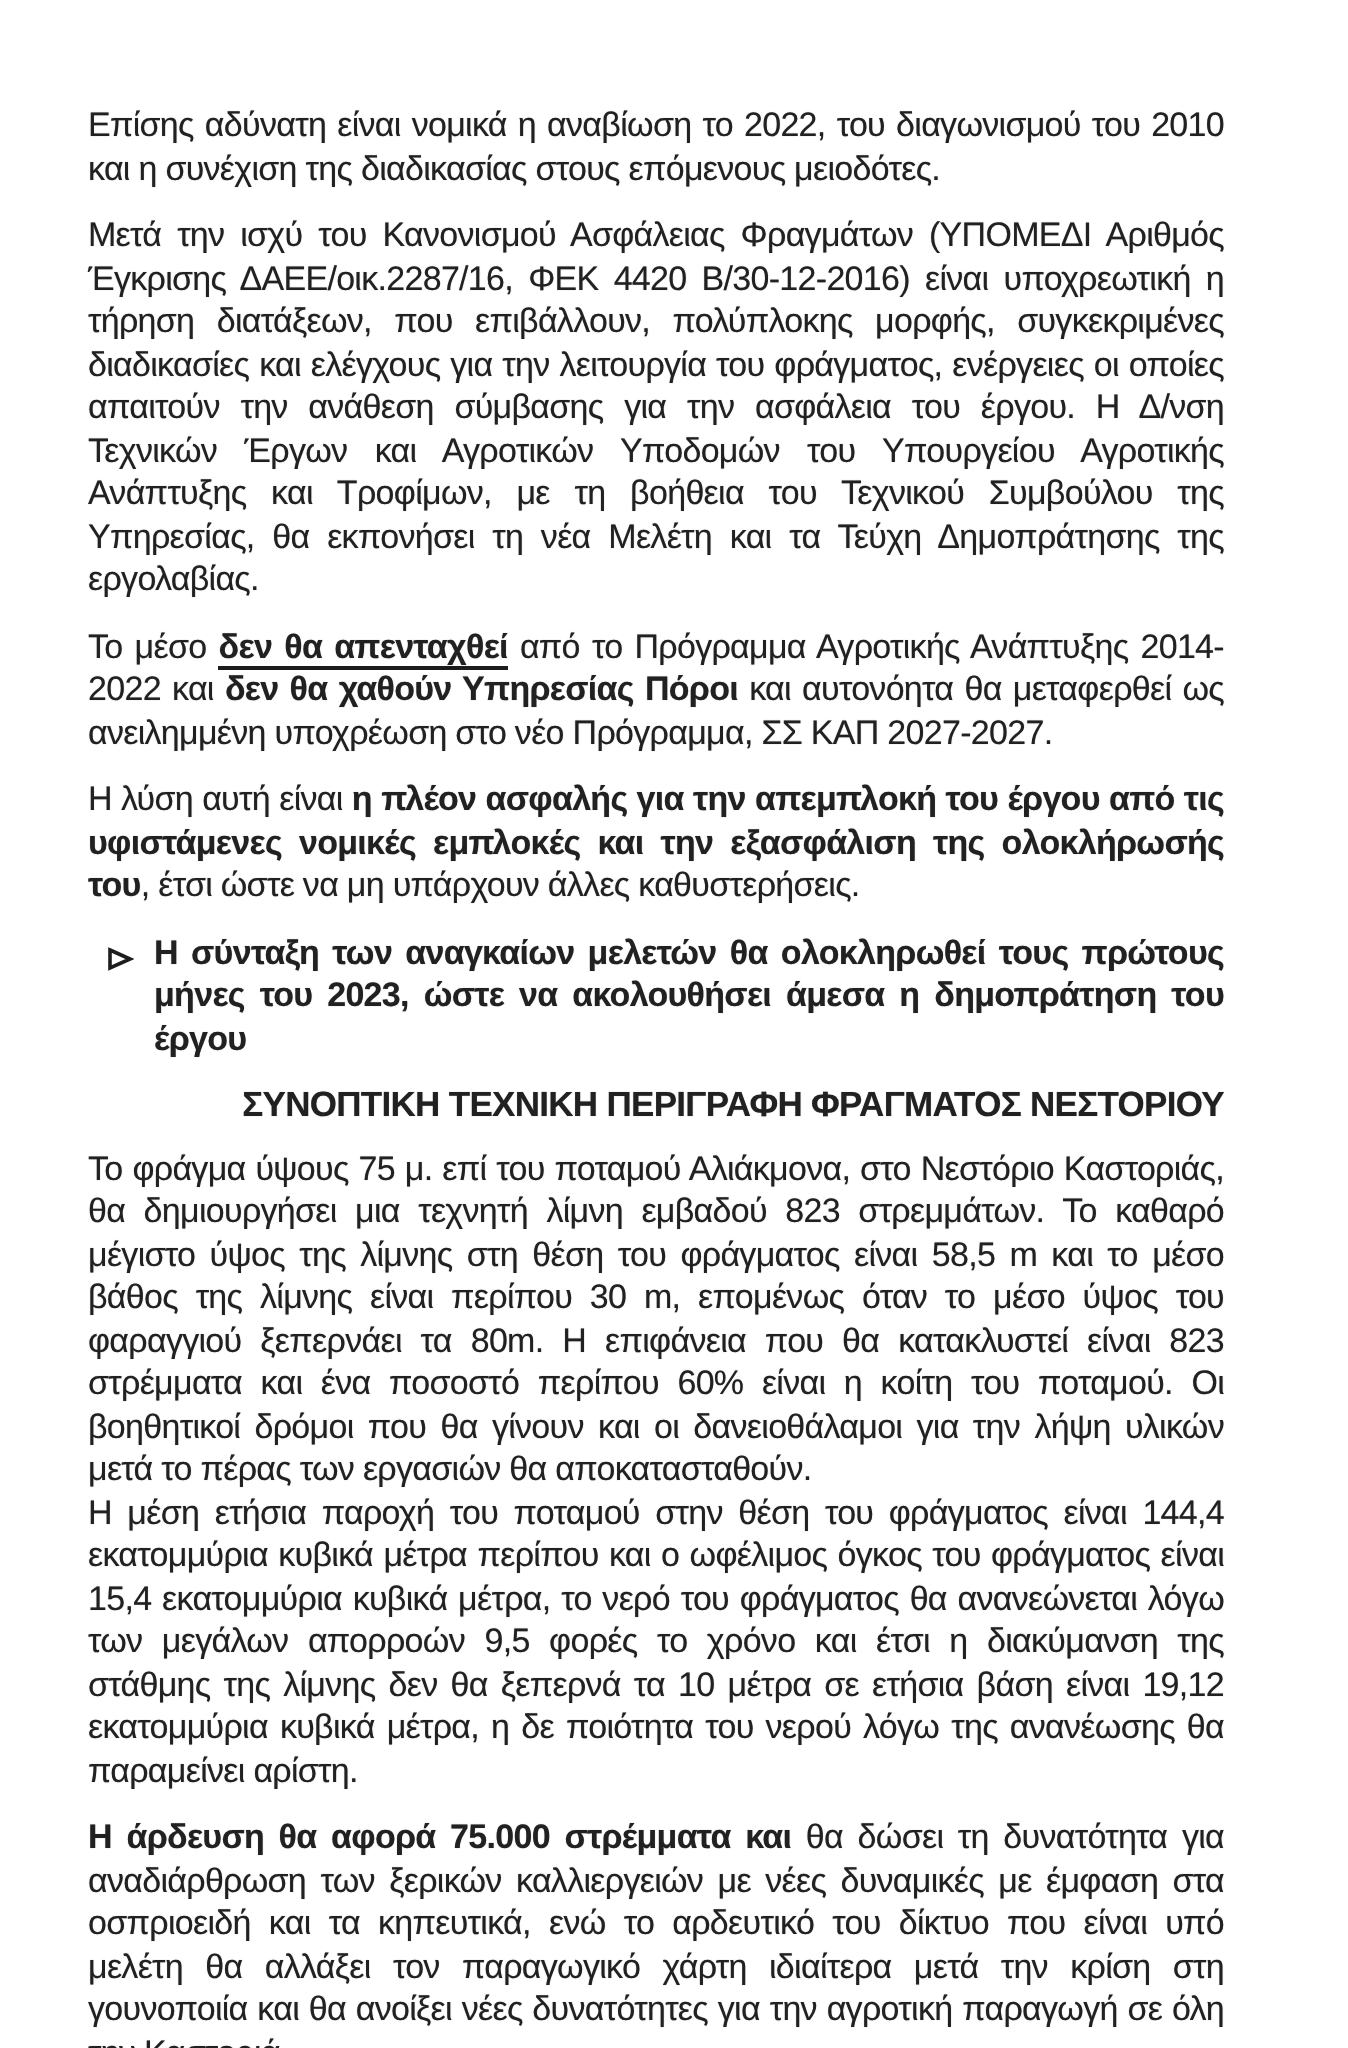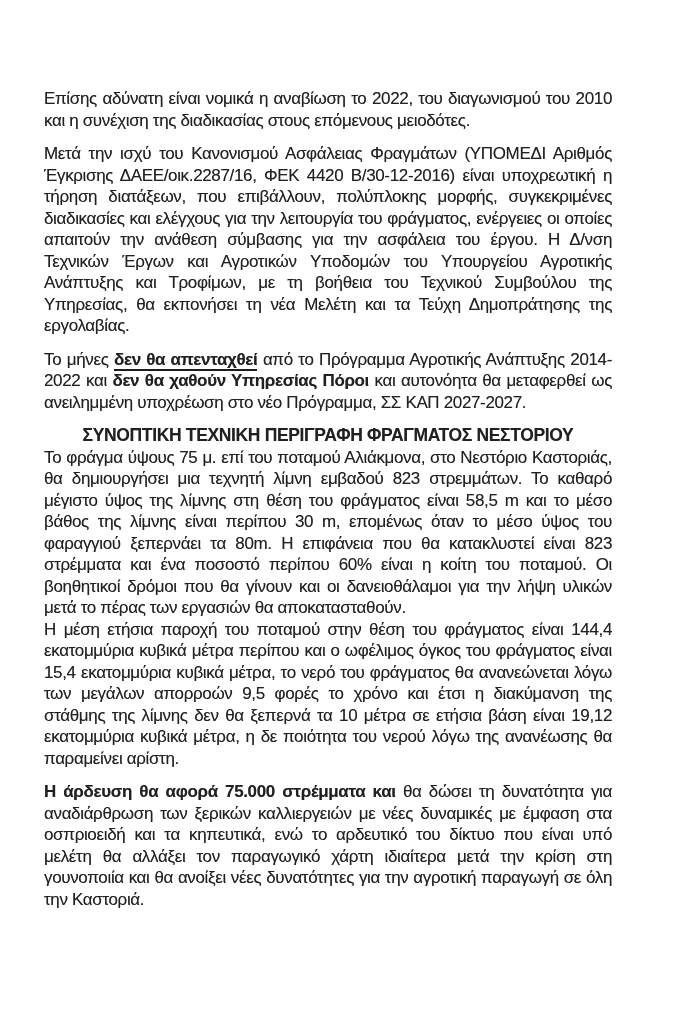--- a/index.html
+++ b/index.html
@@ -9,21 +9,21 @@
   }
   body {
     width: 674px;
     height: 1024px;
     overflow: hidden;
   }
   .page {
     box-sizing: border-box;
     width: 674px;
     height: 1024px;
-    padding: 88px 62px 0 44px;
+    padding: 52px 62px 0 44px;
     font-family: "Liberation Sans", sans-serif;
     font-size: 17px;
     line-height: 21.5px;
     letter-spacing: -0.35px;
     color: #212121;
     text-align: justify;
     text-shadow: 0 0 0.5px rgba(40,40,40,0.45);
     background: #ffffff;
   }
   .para { margin: 0 0 12px 0; }
@@ -46,37 +46,44 @@
     margin-right: 9px;
     padding-top: 4px;
   }
   .bullet-text {
     flex: 1;
     font-weight: 700;
     text-align: justify;
   }
   .heading {
     font-weight: 700;
-    text-align: center;
-    margin: 0 0 0 0;
+    text-align: right;
+    margin: 0 0 10px 0;
     font-size: 17.5px;
   }
 </style>
 </head>
 <body>
 
 <div class="page">
 
   <p class="para">Επίσης αδύνατη είναι νομικά η αναβίωση το 2022, του διαγωνισμού του 2010 και η συνέχιση της διαδικασίας στους επόμενους μειοδότες.</p>
 
   <p class="para"><span>Μετά την ισχύ του Κανονισμού Ασφάλειας Φραγμάτων (ΥΠΟΜΕΔΙ Αριθμός Έγκρισης ΔΑΕΕ/οικ.2287/16, ΦΕΚ 4420 Β/30-12-2016) είναι υποχρεωτική η τήρηση διατάξεων, που επιβάλλουν, πολύπλοκης μορφής, συγκεκριμένες διαδικασίες και ελέγχους για την λειτουργία του φράγματος, ενέργειες οι οποίες απαιτούν την ανάθεση σύμβασης για την ασφάλεια του έργου. Η </span><span class="squiggle">Δ/νση</span><span> Τεχνικών Έργων και Αγροτικών Υποδομών του Υπουργείου Αγροτικής Ανάπτυξης και Τροφίμων, με τη βοήθεια του Τεχνικού Συμβούλου της Υπηρεσίας, θα εκπονήσει τη νέα Μελέτη και τα Τεύχη Δημοπράτησης της εργολαβίας.</span></p>
 
-  <p class="para"><span>Το μήνες </span><span class="bold solid-underline squiggle">δεν θα απενταχθεί</span><span> από το Πρόγραμμα Αγροτικής Ανάπτυξης 2014-2022 και </span><span class="bold">δεν θα χαθούν Υπηρεσίας Πόροι</span><span> και αυτονόητα θα μεταφερθεί ως ανειλημμένη υποχρέωση στο νέο Πρόγραμμα, ΣΣ ΚΑΠ 2027-2027.</span></p>
+  <p class="para"><span>Το μέσο </span><span class="bold solid-underline squiggle">δεν θα απενταχθεί</span><span> από το Πρόγραμμα Αγροτικής Ανάπτυξης 2014-2022 και </span><span class="bold">δεν θα χαθούν Υπηρεσίας Πόροι</span><span> και αυτονόητα θα μεταφερθεί ως ανειλημμένη υποχρέωση στο νέο Πρόγραμμα, ΣΣ ΚΑΠ 2027-2027.</span></p>
 
+  <p class="para"><span>Η λύση αυτή είναι </span><span class="bold">η πλέον ασφαλής για την απεμπλοκή του έργου από τις υφιστάμενες νομικές εμπλοκές και την εξασφάλιση της ολοκλήρωσής του</span><span>, έτσι ώστε να μη υπάρχουν άλλες καθυστερήσεις.</span></p>
 
+  <div class="bullet">
+    <span class="bullet-marker"><svg width="14" height="13" viewBox="0 0 14 13" aria-hidden="true">
+          <path d="M2 2 L12 6.5 L2 11 Z" fill="none" stroke="#1d1d1d" stroke-width="1.8" stroke-linejoin="miter"></path>
+        </svg></span>
+    <span class="bullet-text">Η σύνταξη των αναγκαίων μελετών θα ολοκληρωθεί τους πρώτους μήνες του 2023, ώστε να ακολουθήσει άμεσα η δημοπράτηση  του έργου</span>
+  </div>
 
   <h2 class="heading">ΣΥΝΟΠΤΙΚΗ ΤΕΧΝΙΚΗ ΠΕΡΙΓΡΑΦΗ ΦΡΑΓΜΑΤΟΣ ΝΕΣΤΟΡΙΟΥ</h2>
 
   <p class="para joined"><span>Το φράγμα ύψους 75 μ. επί του ποταμού Αλιάκμονα, στο Νεστόριο Καστοριάς, θα δημιουργήσει μια τεχνητή λίμνη εμβαδού 823 στρεμμάτων. Το καθαρό μέγιστο ύψος της λίμνης στη θέση του φράγματος είναι 58,5 m και το μέσο βάθος της λίμνης είναι περίπου 30 m, επομένως όταν το μέσο ύψος του φαραγγιού ξεπερνάει τα 80m. Η επιφάνεια που θα κατακλυστεί είναι 823 στρέμματα και ένα ποσοστό περίπου 60% είναι η κοίτη του ποταμού. Οι βοηθητικοί δρόμοι που θα γίνουν και οι </span><span class="squiggle">δανειοθάλαμοι</span><span> για την λήψη υλικών μετά το πέρας των εργασιών θα αποκατασταθούν.</span></p>
 
   <p class="para">Η μέση ετήσια παροχή του ποταμού στην θέση του φράγματος είναι 144,4 εκατομμύρια κυβικά μέτρα περίπου και ο ωφέλιμος όγκος του φράγματος είναι 15,4 εκατομμύρια κυβικά μέτρα, το νερό του φράγματος θα ανανεώνεται λόγω των μεγάλων απορροών 9,5 φορές το χρόνο και έτσι η διακύμανση της στάθμης της λίμνης δεν θα ξεπερνά τα 10 μέτρα σε ετήσια βάση είναι 19,12 εκατομμύρια κυβικά μέτρα, η δε ποιότητα του νερού λόγω της ανανέωσης θα παραμείνει αρίστη.</p>
 
   <p class="para"><span class="bold">Η άρδευση θα αφορά 75.000 στρέμματα και</span><span> θα δώσει τη δυνατότητα για αναδιάρθρωση των ξερικών καλλιεργειών με νέες δυναμικές με έμφαση στα οσπριοειδή και τα κηπευτικά, ενώ το αρδευτικό του δίκτυο που είναι υπό μελέτη θα αλλάξει τον παραγωγικό χάρτη ιδιαίτερα μετά την κρίση στη γουνοποιία και θα ανοίξει νέες δυνατότητες για την αγροτική παραγωγή σε όλη την Καστοριά.</span></p>
 
 </div>

